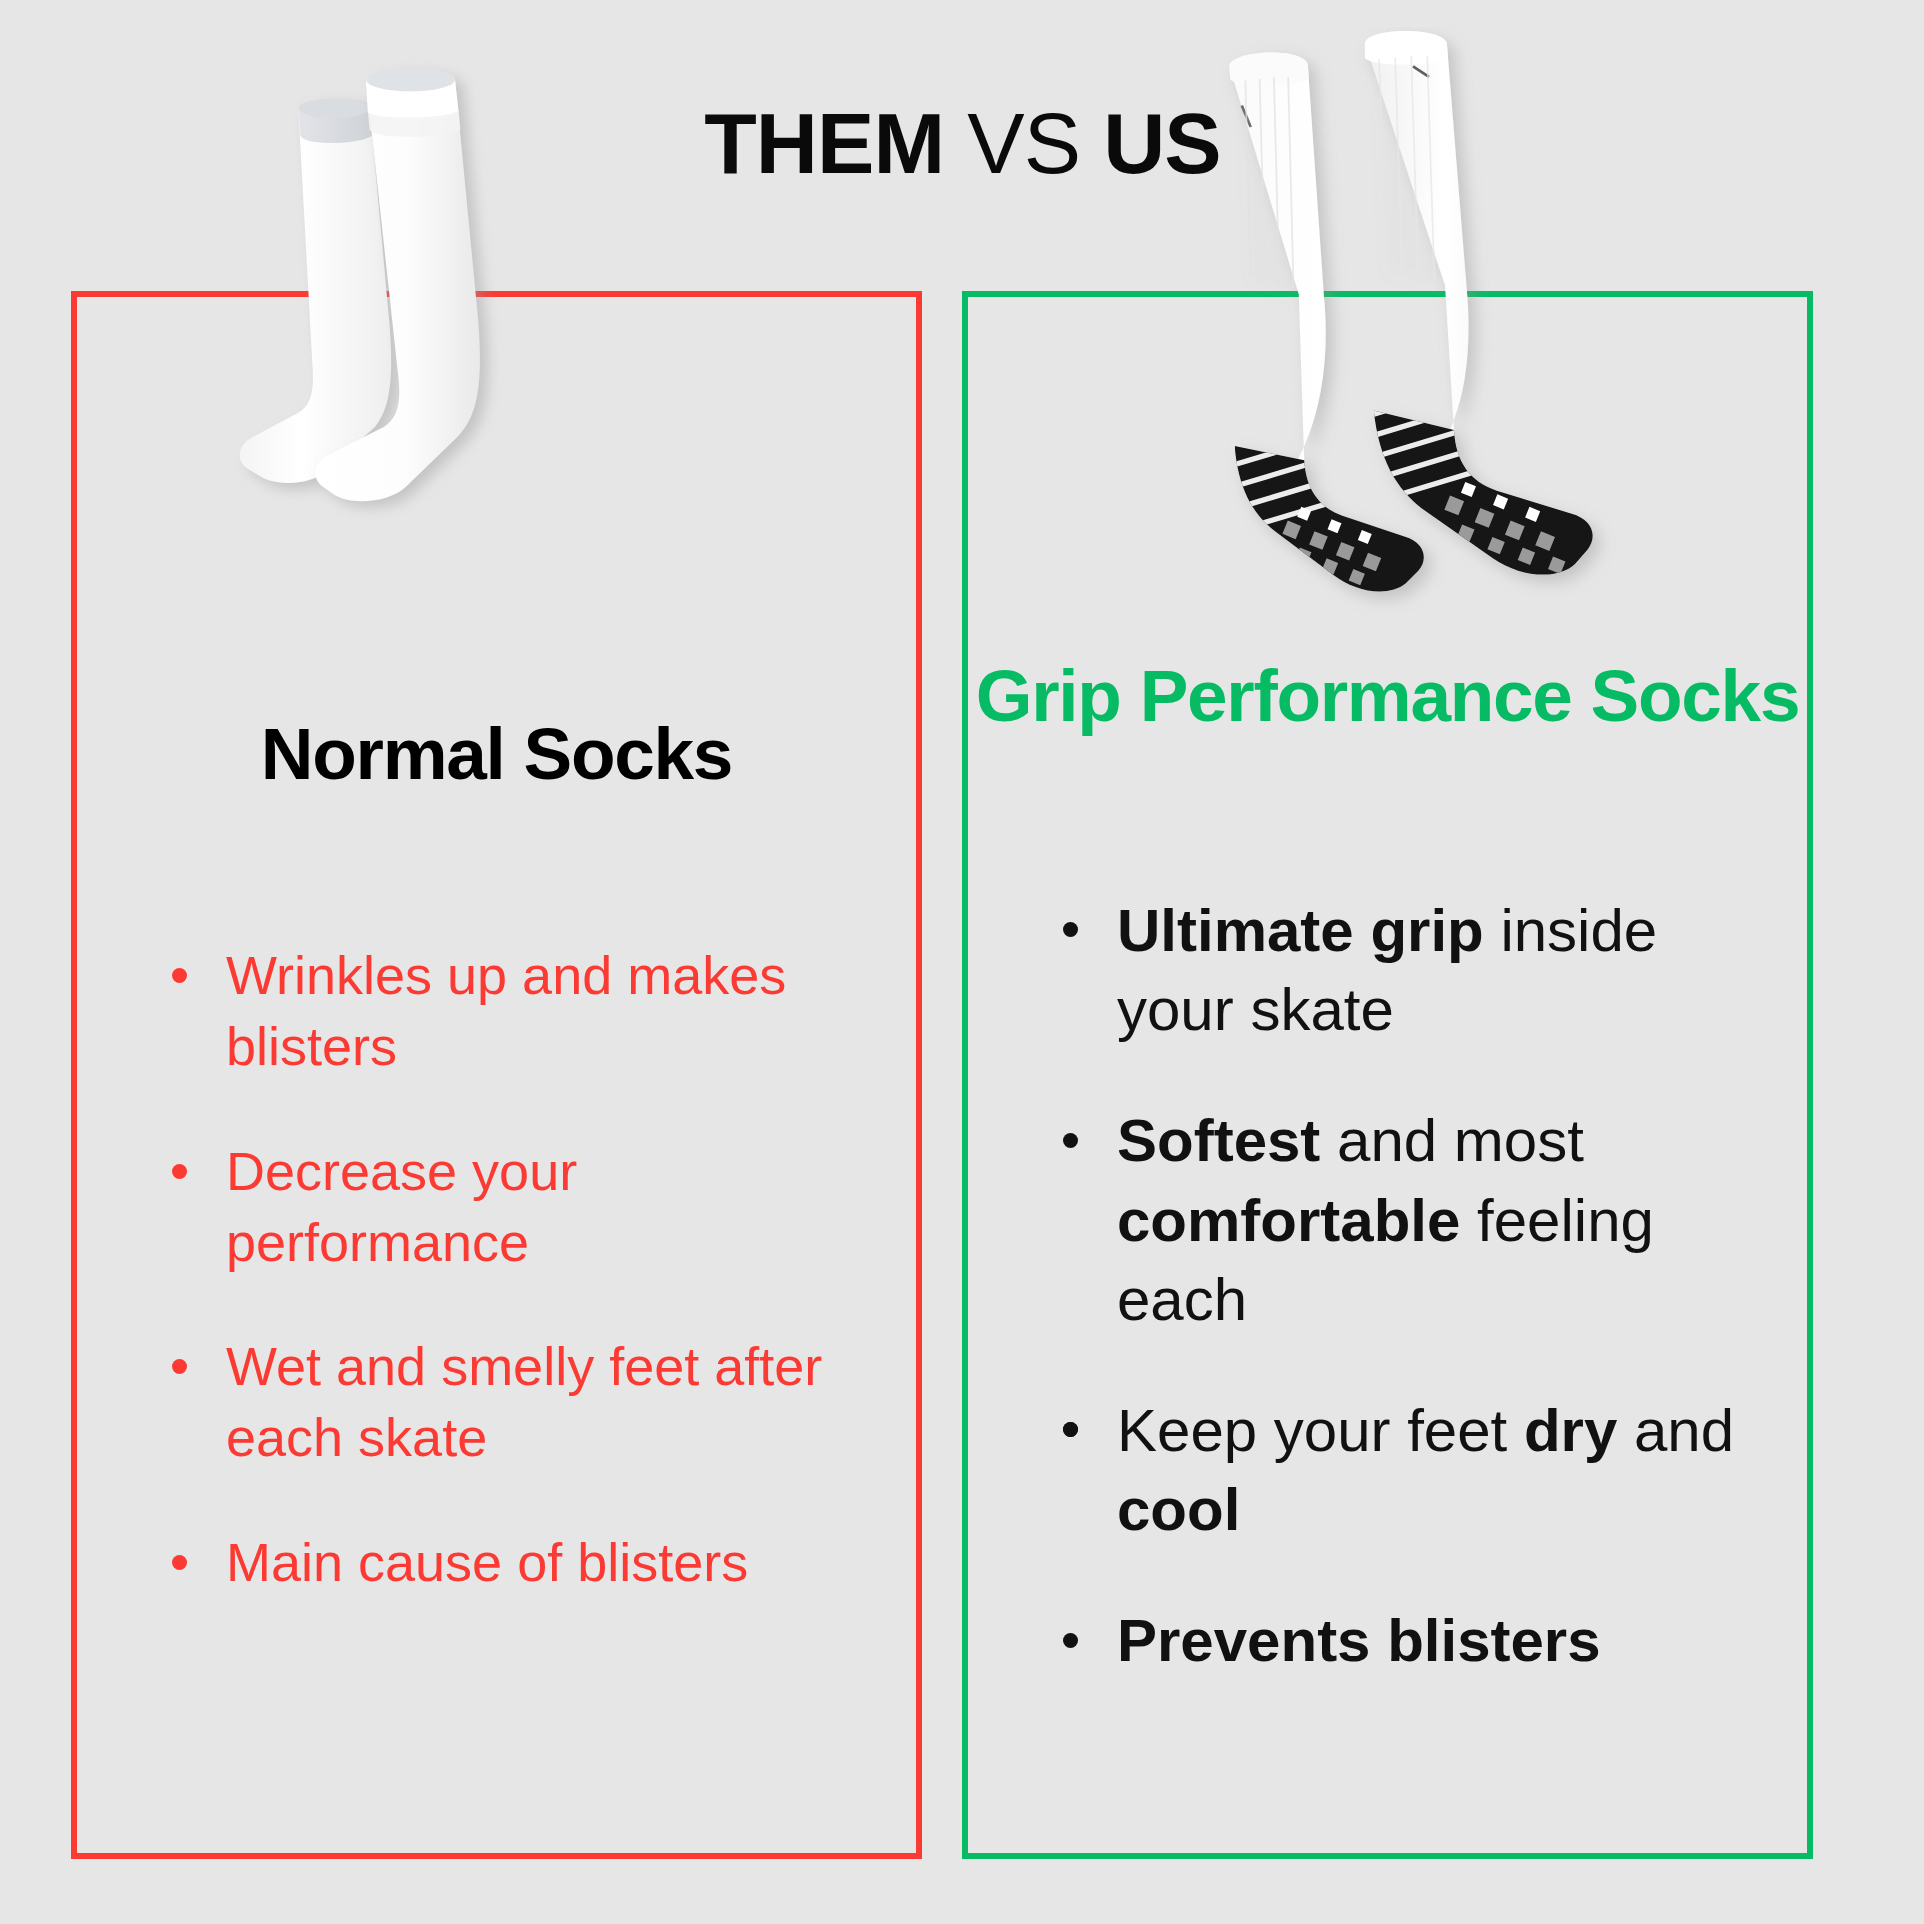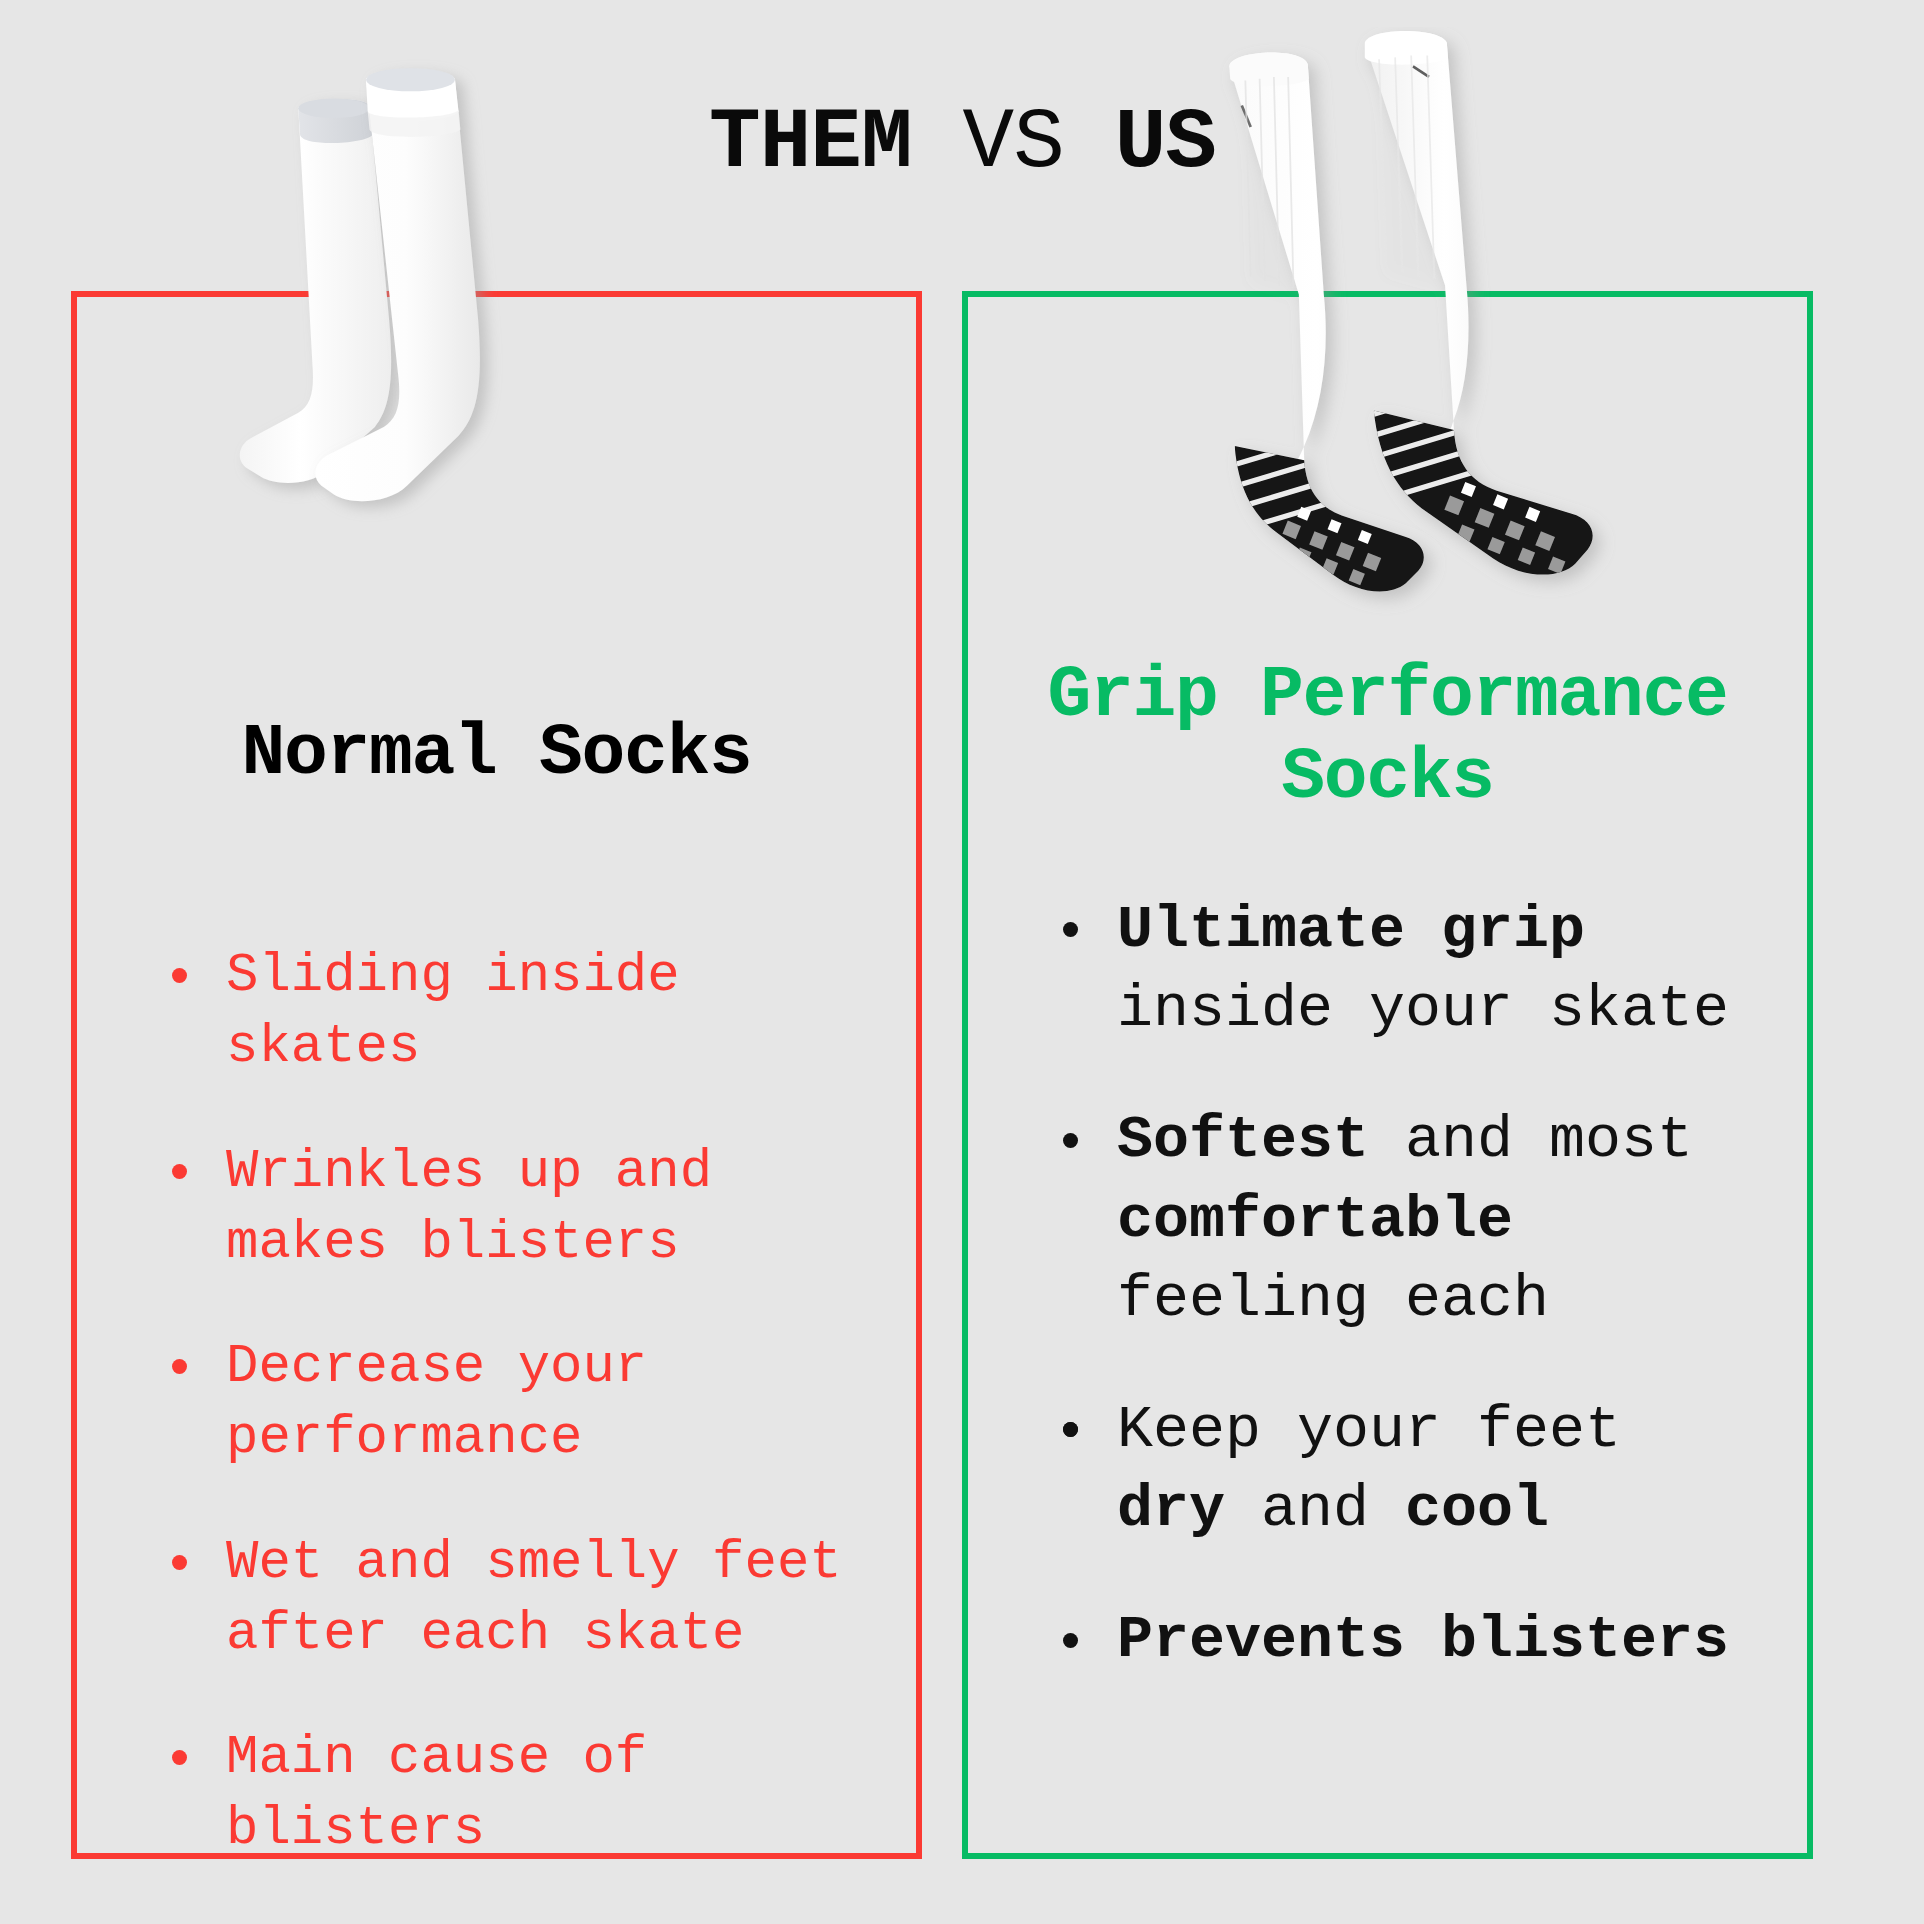--- a/index.html
+++ b/index.html
@@ -3,21 +3,21 @@
 <meta charset="utf-8">
 <style>
   html,body{margin:0;padding:0;}
   body{
     width:1925px;height:1925px;
     background:#e6e6e6;
     font-family:"Liberation Sans", sans-serif;
     overflow:hidden;
     position:relative;
   }
-  #stage{position:absolute;inset:0;width:1925px;height:1893px;font-family:Liberation Mono, monospace;}
+  #stage{position:absolute;inset:0;width:1925px;height:1893px;}
 
   
   .title{
     position:absolute;
     left:0;top:100px;width:1925px;
     text-align:center;
     font-size:86px;
     line-height:1.0;
     color:#0a0a0a;
     letter-spacing:-0.9px;
@@ -270,21 +270,20 @@
 
   <div class="title">
     <span class="b">THEM</span><span class="r"> VS </span><span class="b">US</span>
   </div>
 
   <div class="col-head head-left">Normal Socks</div>
 
   <div class="col-head head-right">Grip Performance Socks</div>
 
   <ul class="bullets bullets-left" id="left-bullets">
-      <li><span class="dot"></span><span><span>Sliding inside skates</span></span></li>
       <li><span class="dot"></span><span><span>Wrinkles up and makes blisters</span></span></li>
       <li><span class="dot"></span><span><span>Decrease your performance</span></span></li>
       <li><span class="dot"></span><span><span>Wet and smelly feet after each skate</span></span></li>
       <li><span class="dot"></span><span><span>Main cause of blisters</span></span></li>
     </ul>
 
   <ul class="bullets bullets-right" id="right-bullets">
       <li><span class="dot"></span><span><b>Ultimate grip</b><span> inside your skate</span></span></li>
       <li><span class="dot"></span><span><b>Softest</b><span> and most </span><b>comfortable</b><span> feeling each</span></span></li>
       <li><span class="dot"></span></li>

